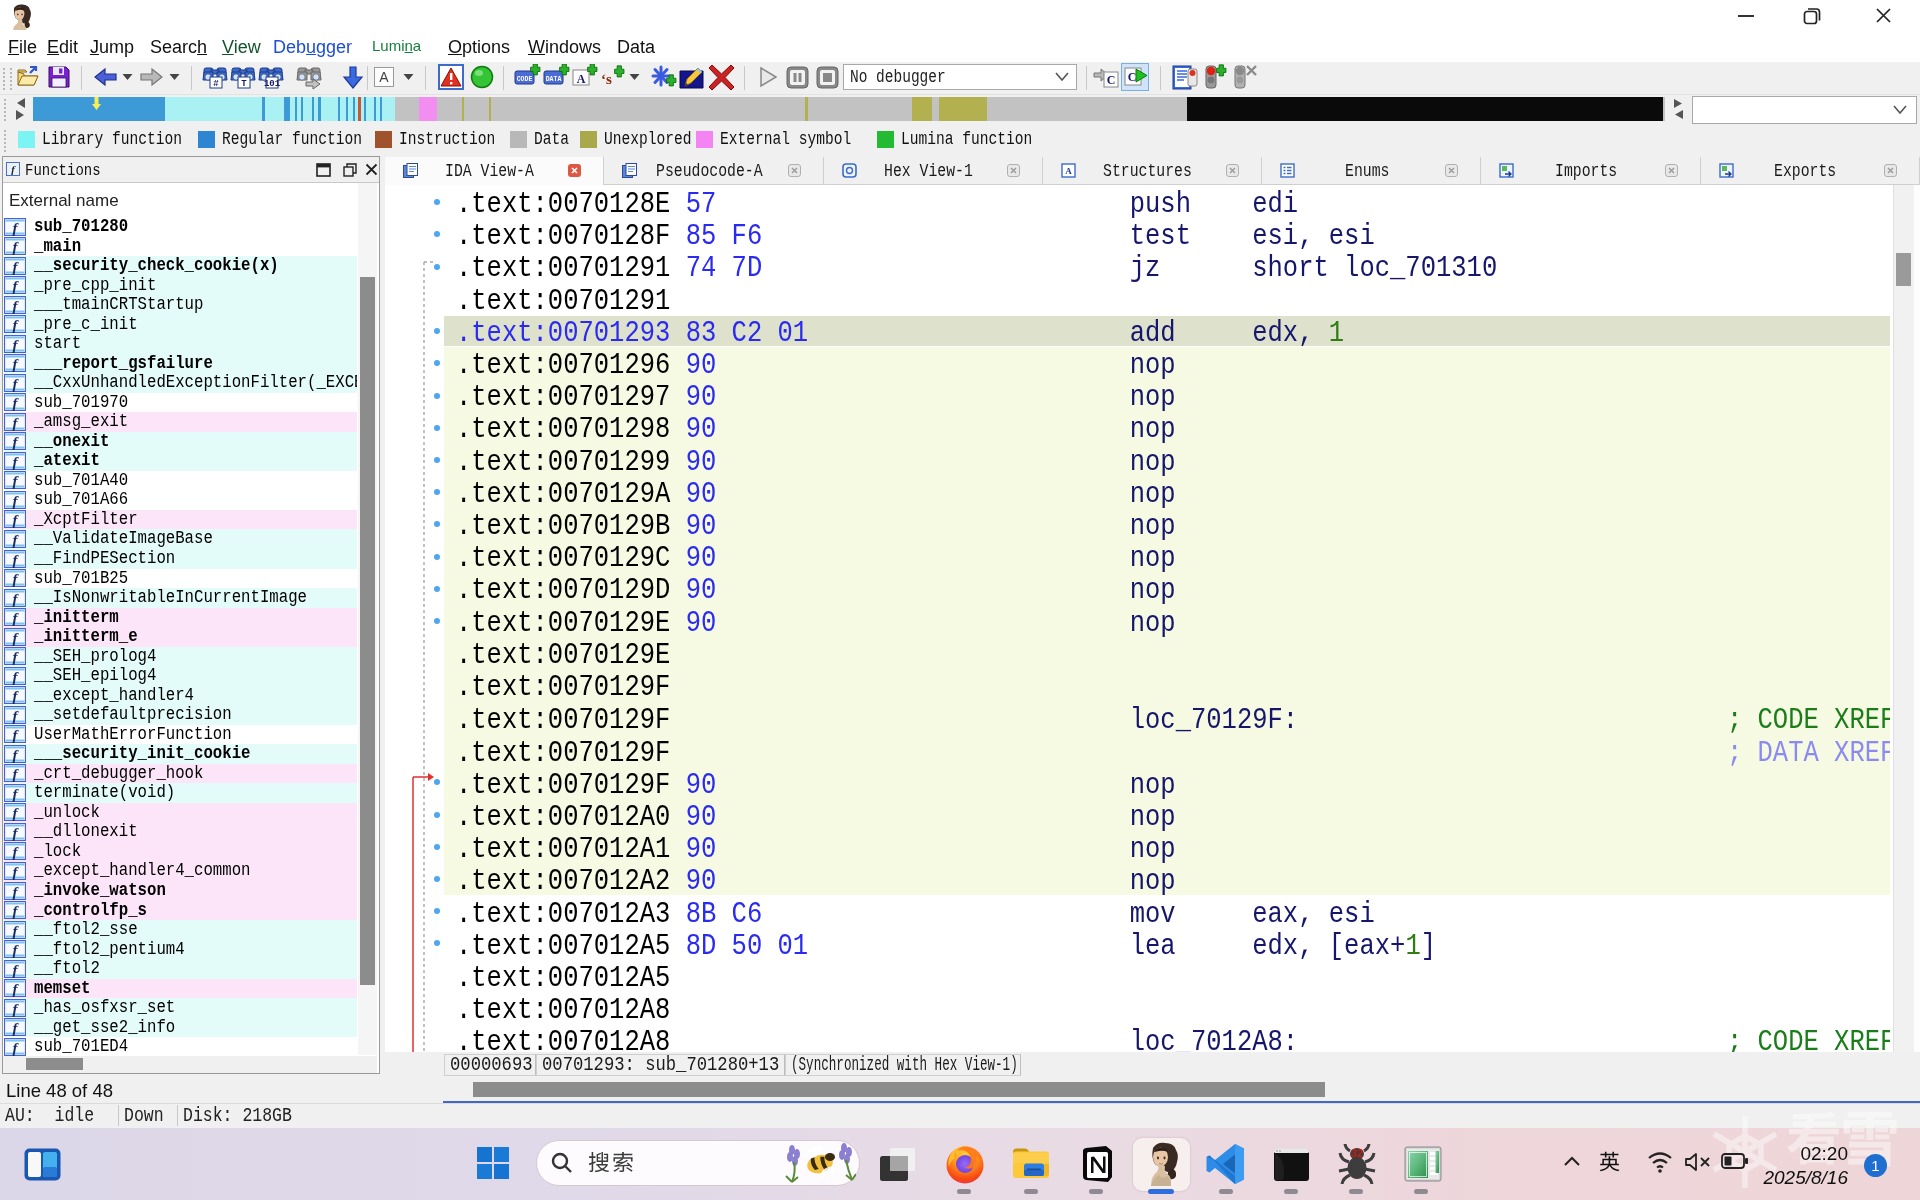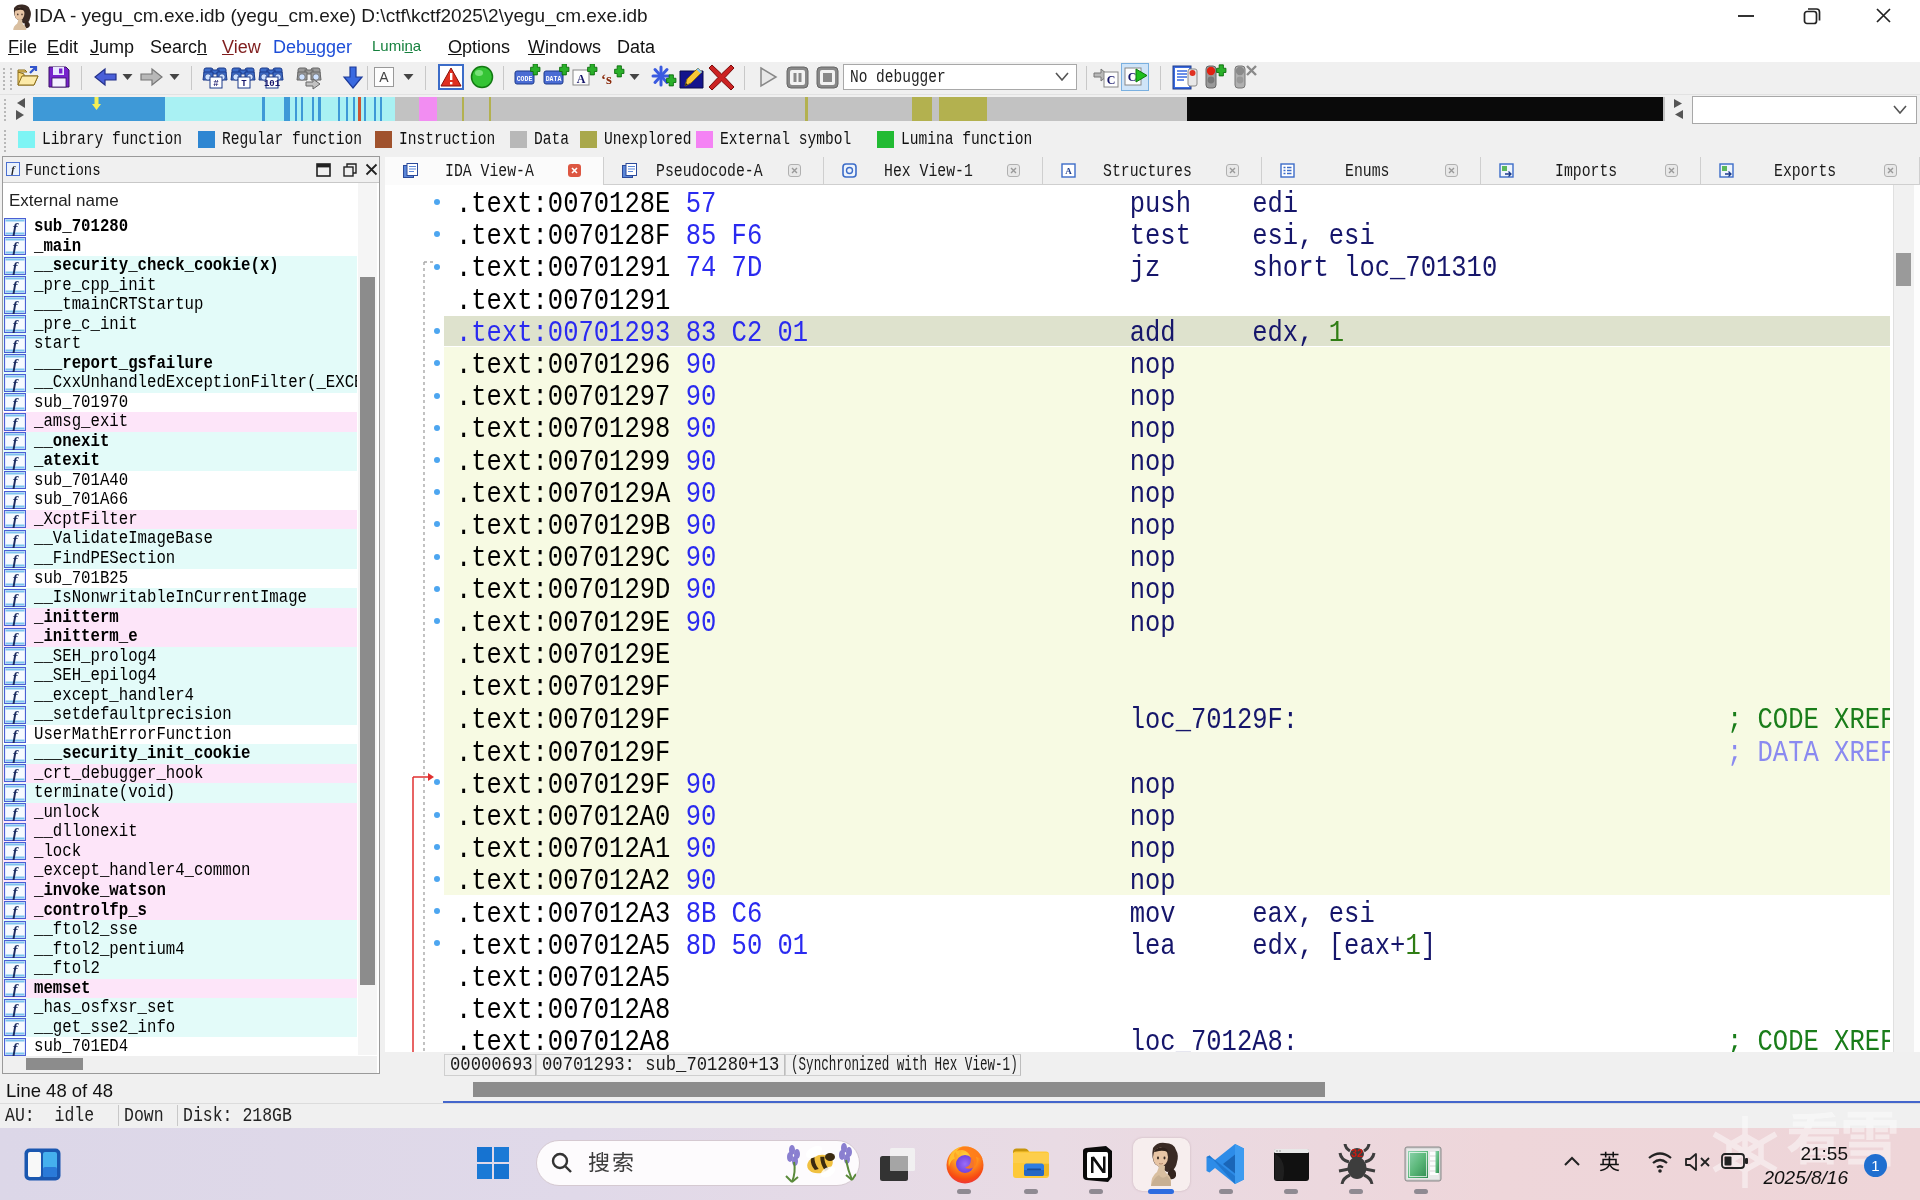--- a/index.html
+++ b/index.html
@@ -15,35 +15,34 @@
 <div class="abs" style="left:0;top:0;width:1920px;height:33px;background:#ffffff;"></div>
 <svg class="abs" style="left:8px;top:4px;" width="25" height="26" viewBox="0 0 25 26">
 <path d="M6 4 Q9 0 14.5 0.6 Q20.5 1 21.8 5.4 Q23.7 8.7 22.4 13.2 Q21.8 17 19.2 19 L15.8 19.6 L8 14.5 Q5.4 10.5 6 4 Z" fill="#3a2a24"></path>
 <path d="M18.5 17 Q22.4 18.3 21.8 22 Q20.5 24.7 17.9 24 Q16 22.7 16.6 19.6 Z" fill="#34241e"></path>
 <ellipse cx="11.5" cy="9.8" rx="4.9" ry="6.2" fill="#e8c5a5"></ellipse>
 <path d="M7.2 6.5 Q8.5 3.2 12.4 3.6 Q16.3 3.9 16.3 6.5 Q13 5.2 10.4 5.9 Q7.8 6.5 7.2 6.5 Z" fill="#2e201a"></path>
 <path d="M9.2 19.5 Q10.4 16.9 10.4 14.3 L14.3 15.6 Q13.7 18.2 15 20.2 Q17.6 21.5 18.2 24.7 L18.2 26 L5.2 26 Q5.2 22.1 9.2 19.5 Z" fill="#d9bfa0"></path>
 <ellipse cx="9.8" cy="10.4" rx="0.7" ry="0.9" fill="#3a2a22"></ellipse>
 <ellipse cx="14" cy="10.4" rx="0.7" ry="0.9" fill="#3a2a22"></ellipse>
 </svg>
-<div class="abs sans" style="left:34px;top:5px;font-size:19px;color:#1a1a1a;">IDA - yegu_cm.exe.idb (yegu_cm.exe) D:\ctf\kctf2025\2\yegu_cm.exe.idb</div>
 <div class="abs" style="left:1738px;top:15px;width:16px;height:2px;background:#333;"></div>
 <svg class="abs" style="left:1803px;top:7px;" width="18" height="18" viewBox="0 0 18 18">
       <rect x="1.5" y="4.5" width="12" height="12" rx="2.5" fill="none" stroke="#222" stroke-width="1.7"></rect>
       <path d="M5 2 h8.5 a3 3 0 0 1 3 3 V13.5" fill="none" stroke="#222" stroke-width="1.7"></path>
     </svg>
 <svg class="abs" style="left:1875px;top:7px;" width="17" height="17" viewBox="0 0 17 17">
       <path d="M2 2 L15 15 M15 2 L2 15" stroke="#222" stroke-width="1.7"></path>
     </svg>
 <div class="abs" style="left:0;top:33px;width:1920px;height:29px;background:#ffffff;"></div>
 <div class="abs sans" style="left:8px;top:37px;font-size:18px;color:#111;"><span style="text-decoration:underline;">F</span>ile</div>
 <div class="abs sans" style="left:47px;top:37px;font-size:18px;color:#111;"><span style="text-decoration:underline;">E</span>dit</div>
 <div class="abs sans" style="left:90px;top:37px;font-size:18px;color:#111;"><span style="text-decoration:underline;">J</span>ump</div>
 <div class="abs sans" style="left:150px;top:37px;font-size:18px;color:#111;">Searc<span style="text-decoration:underline;">h</span></div>
-<div class="abs sans" style="left:222px;top:37px;font-size:18px;color:#7f1d1d;"><span style="text-decoration:underline;">V</span>iew</div>
+<div class="abs sans" style="left:222px;top:37px;font-size:18px;color:#14532d;"><span style="text-decoration:underline;">V</span>iew</div>
 <div class="abs sans" style="left:273px;top:37px;font-size:18px;color:#1d4ed8;">Deb<span style="text-decoration:underline;">u</span>gger</div>
 <div class="abs sans" style="left:372px;top:37px;font-size:15px;color:#15803d;">Lumi<span style="text-decoration:underline;">n</span>a</div>
 <div class="abs sans" style="left:448px;top:37px;font-size:18px;color:#111;"><span style="text-decoration:underline;">O</span>ptions</div>
 <div class="abs sans" style="left:528px;top:37px;font-size:18px;color:#111;"><span style="text-decoration:underline;">W</span>indows</div>
 <div class="abs sans" style="left:617px;top:37px;font-size:18px;color:#111;">Data</div>
 <div class="abs" style="left:0;top:62px;width:1920px;height:33px;background:#f0f0f0;border-bottom:1px solid #e2e2e2;"></div>
 <div class="abs" style="left:3px;top:66px;width:2px;height:24px;background:repeating-linear-gradient(#f0f0f0 0 2px,#b8b8b8 2px 4px);"></div>
 <div class="abs" style="left:10px;top:66px;width:2px;height:24px;background:repeating-linear-gradient(#f0f0f0 0 2px,#b8b8b8 2px 4px);"></div>
 <svg class="abs" style="left:16px;top:65px;" width="24" height="24" viewBox="0 0 24 24">
 <path d="M2 7 L2 20 L18 20 L22 11 L8 11 L8 9 L2 7 Z" fill="#f8d878" stroke="#8a6d1a" stroke-width="1"></path>
@@ -993,16 +992,16 @@
 </svg>
 <svg class="abs" style="left:1684px;top:1152px;" width="28" height="20" viewBox="0 0 28 20">
 <path d="M2 7 L6 7 L12 2 L12 18 L6 13 L2 13 Z" fill="none" stroke="#222" stroke-width="1.8" stroke-linejoin="round"></path>
 <path d="M17 6 L25 14 M25 6 L17 14" stroke="#222" stroke-width="1.8"></path>
 </svg>
 <svg class="abs" style="left:1721px;top:1153px;" width="27" height="16" viewBox="0 0 27 16">
 <rect x="1" y="1" width="22" height="14" rx="3" fill="none" stroke="#222" stroke-width="1.8"></rect>
 <rect x="24" y="5" width="3" height="6" rx="1" fill="#222"></rect>
 <rect x="3.5" y="3.5" width="7" height="9" rx="1" fill="#222"></rect>
 </svg>
-<div class="abs sans" style="right:72px;top:1143px;width:80px;font-size:19px;color:#111;text-align:right;">21:55</div>
+<div class="abs sans" style="right:72px;top:1143px;width:80px;font-size:19px;color:#111;text-align:right;">02:20</div>
 <div class="abs sans" style="right:72px;top:1167px;width:120px;font-size:19px;color:#111;text-align:right;font-style:italic;">2025/8/16</div>
 <div class="abs" style="left:1864px;top:1154px;width:23px;height:23px;border-radius:50%;background:#1f6fd0;"></div>
 <div class="abs sans" style="left:1864px;top:1157px;width:23px;font-size:15px;color:#fff;text-align:center;">1</div>
 </div>
 </body></html>

